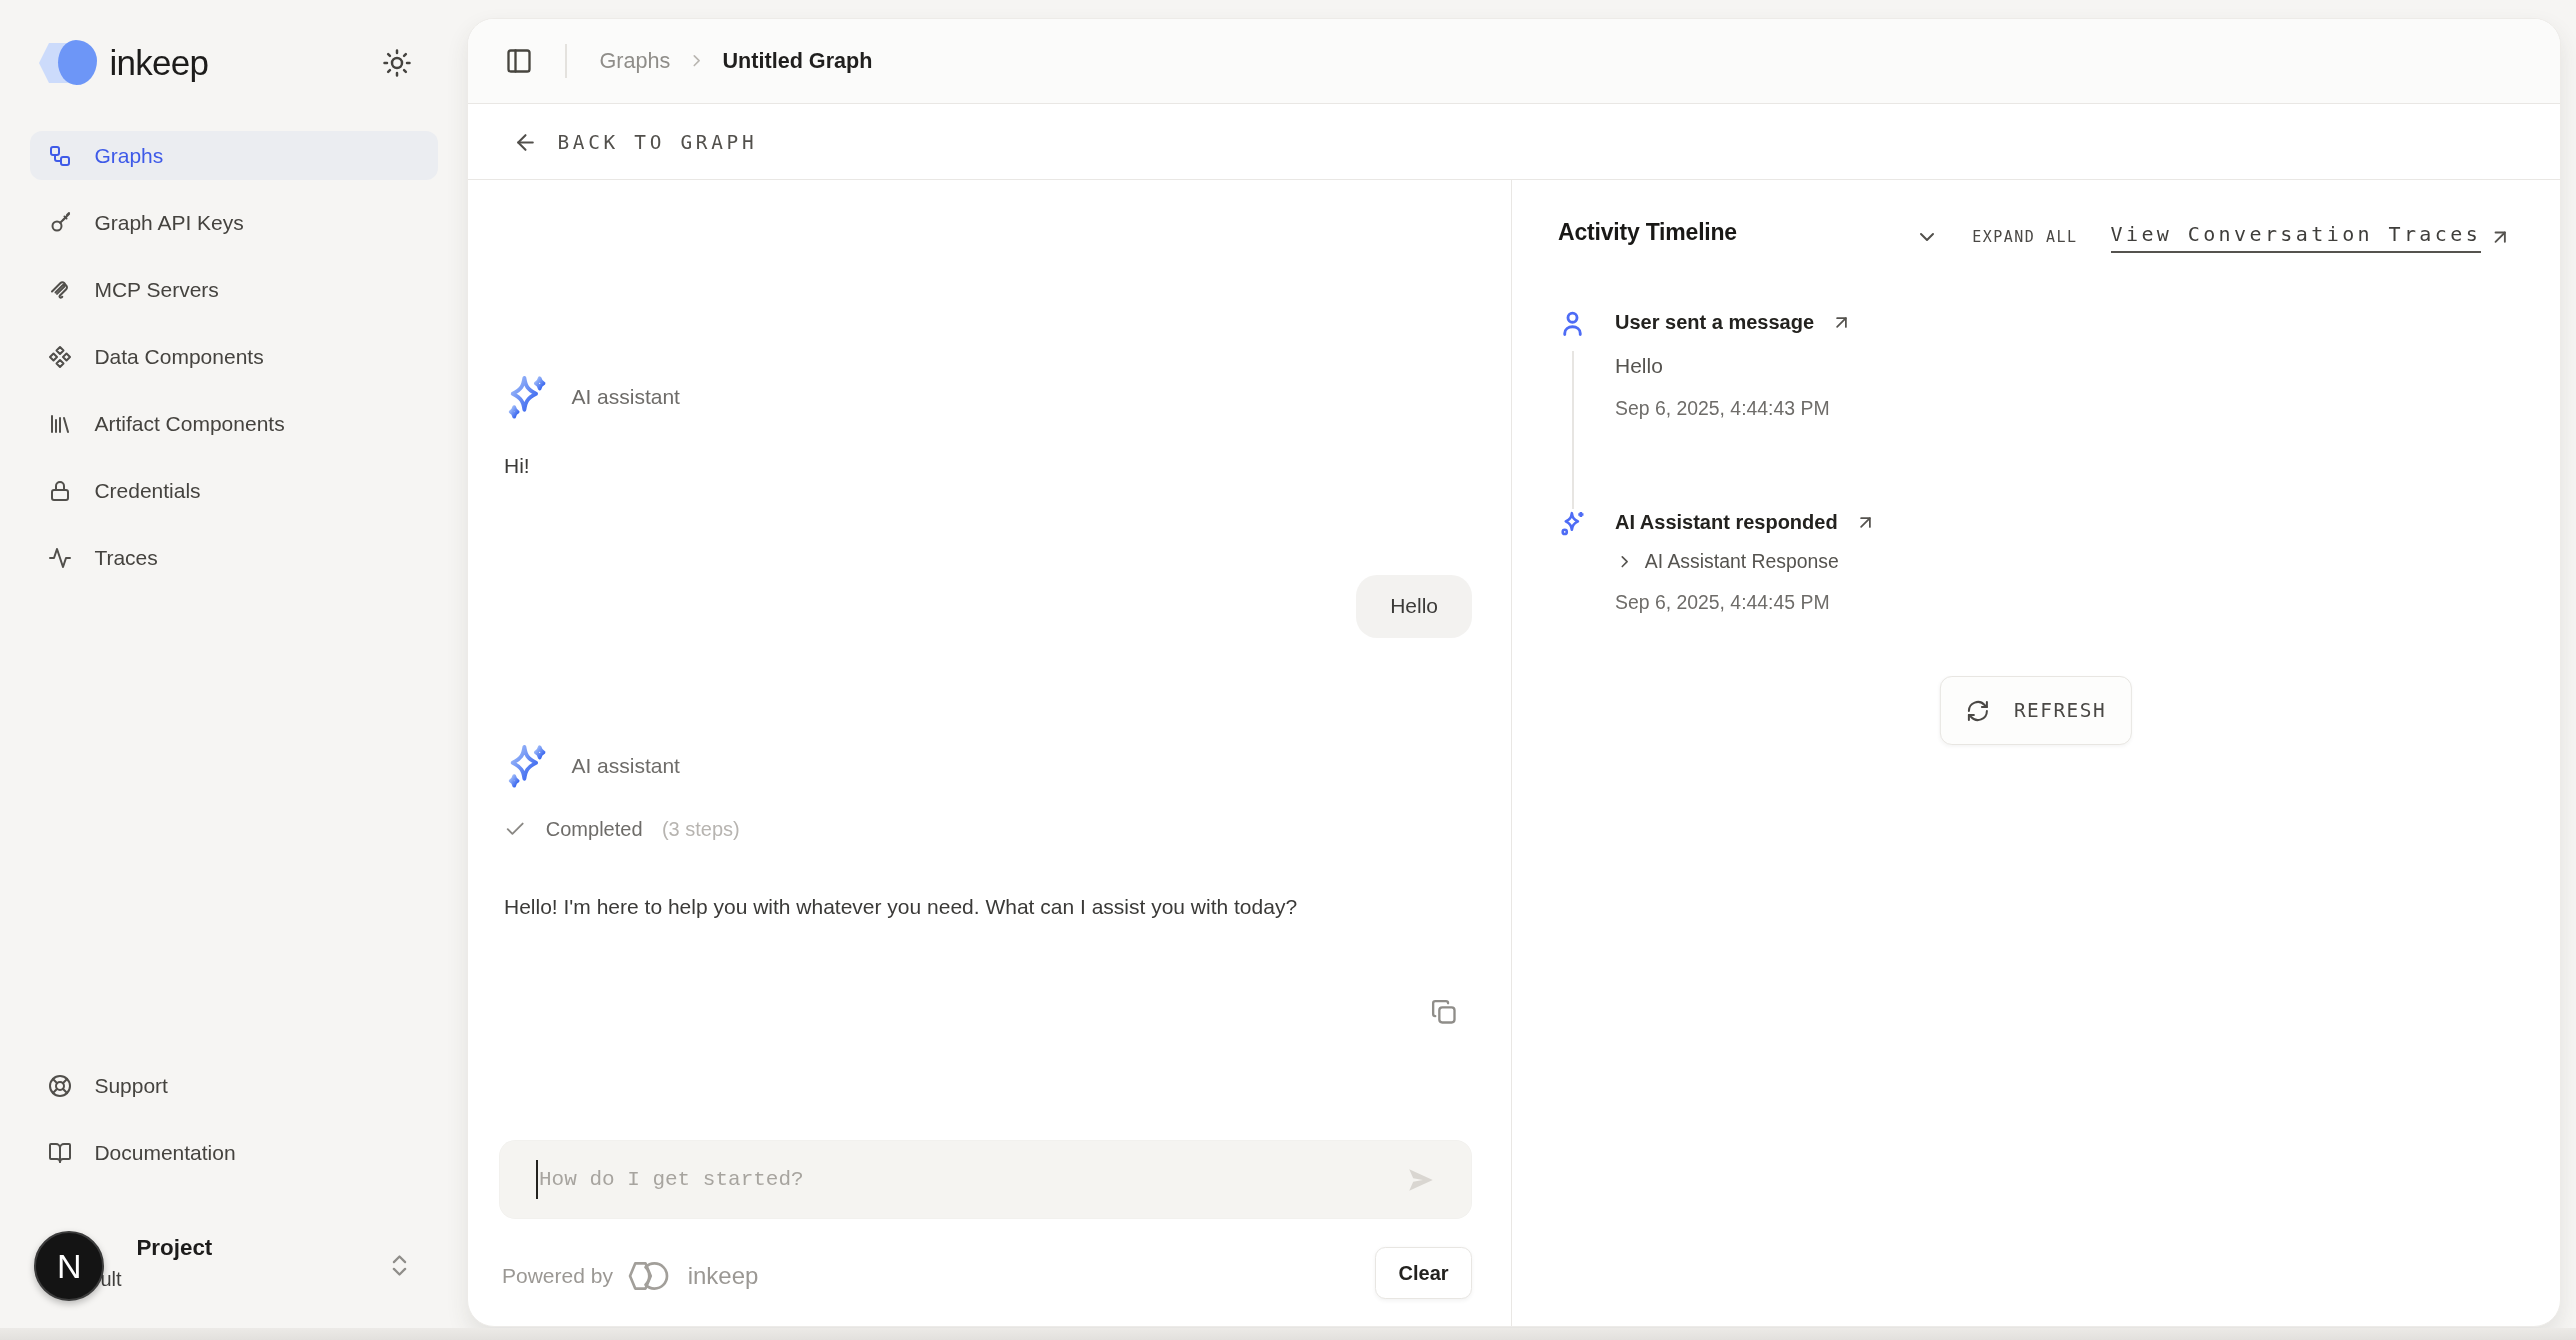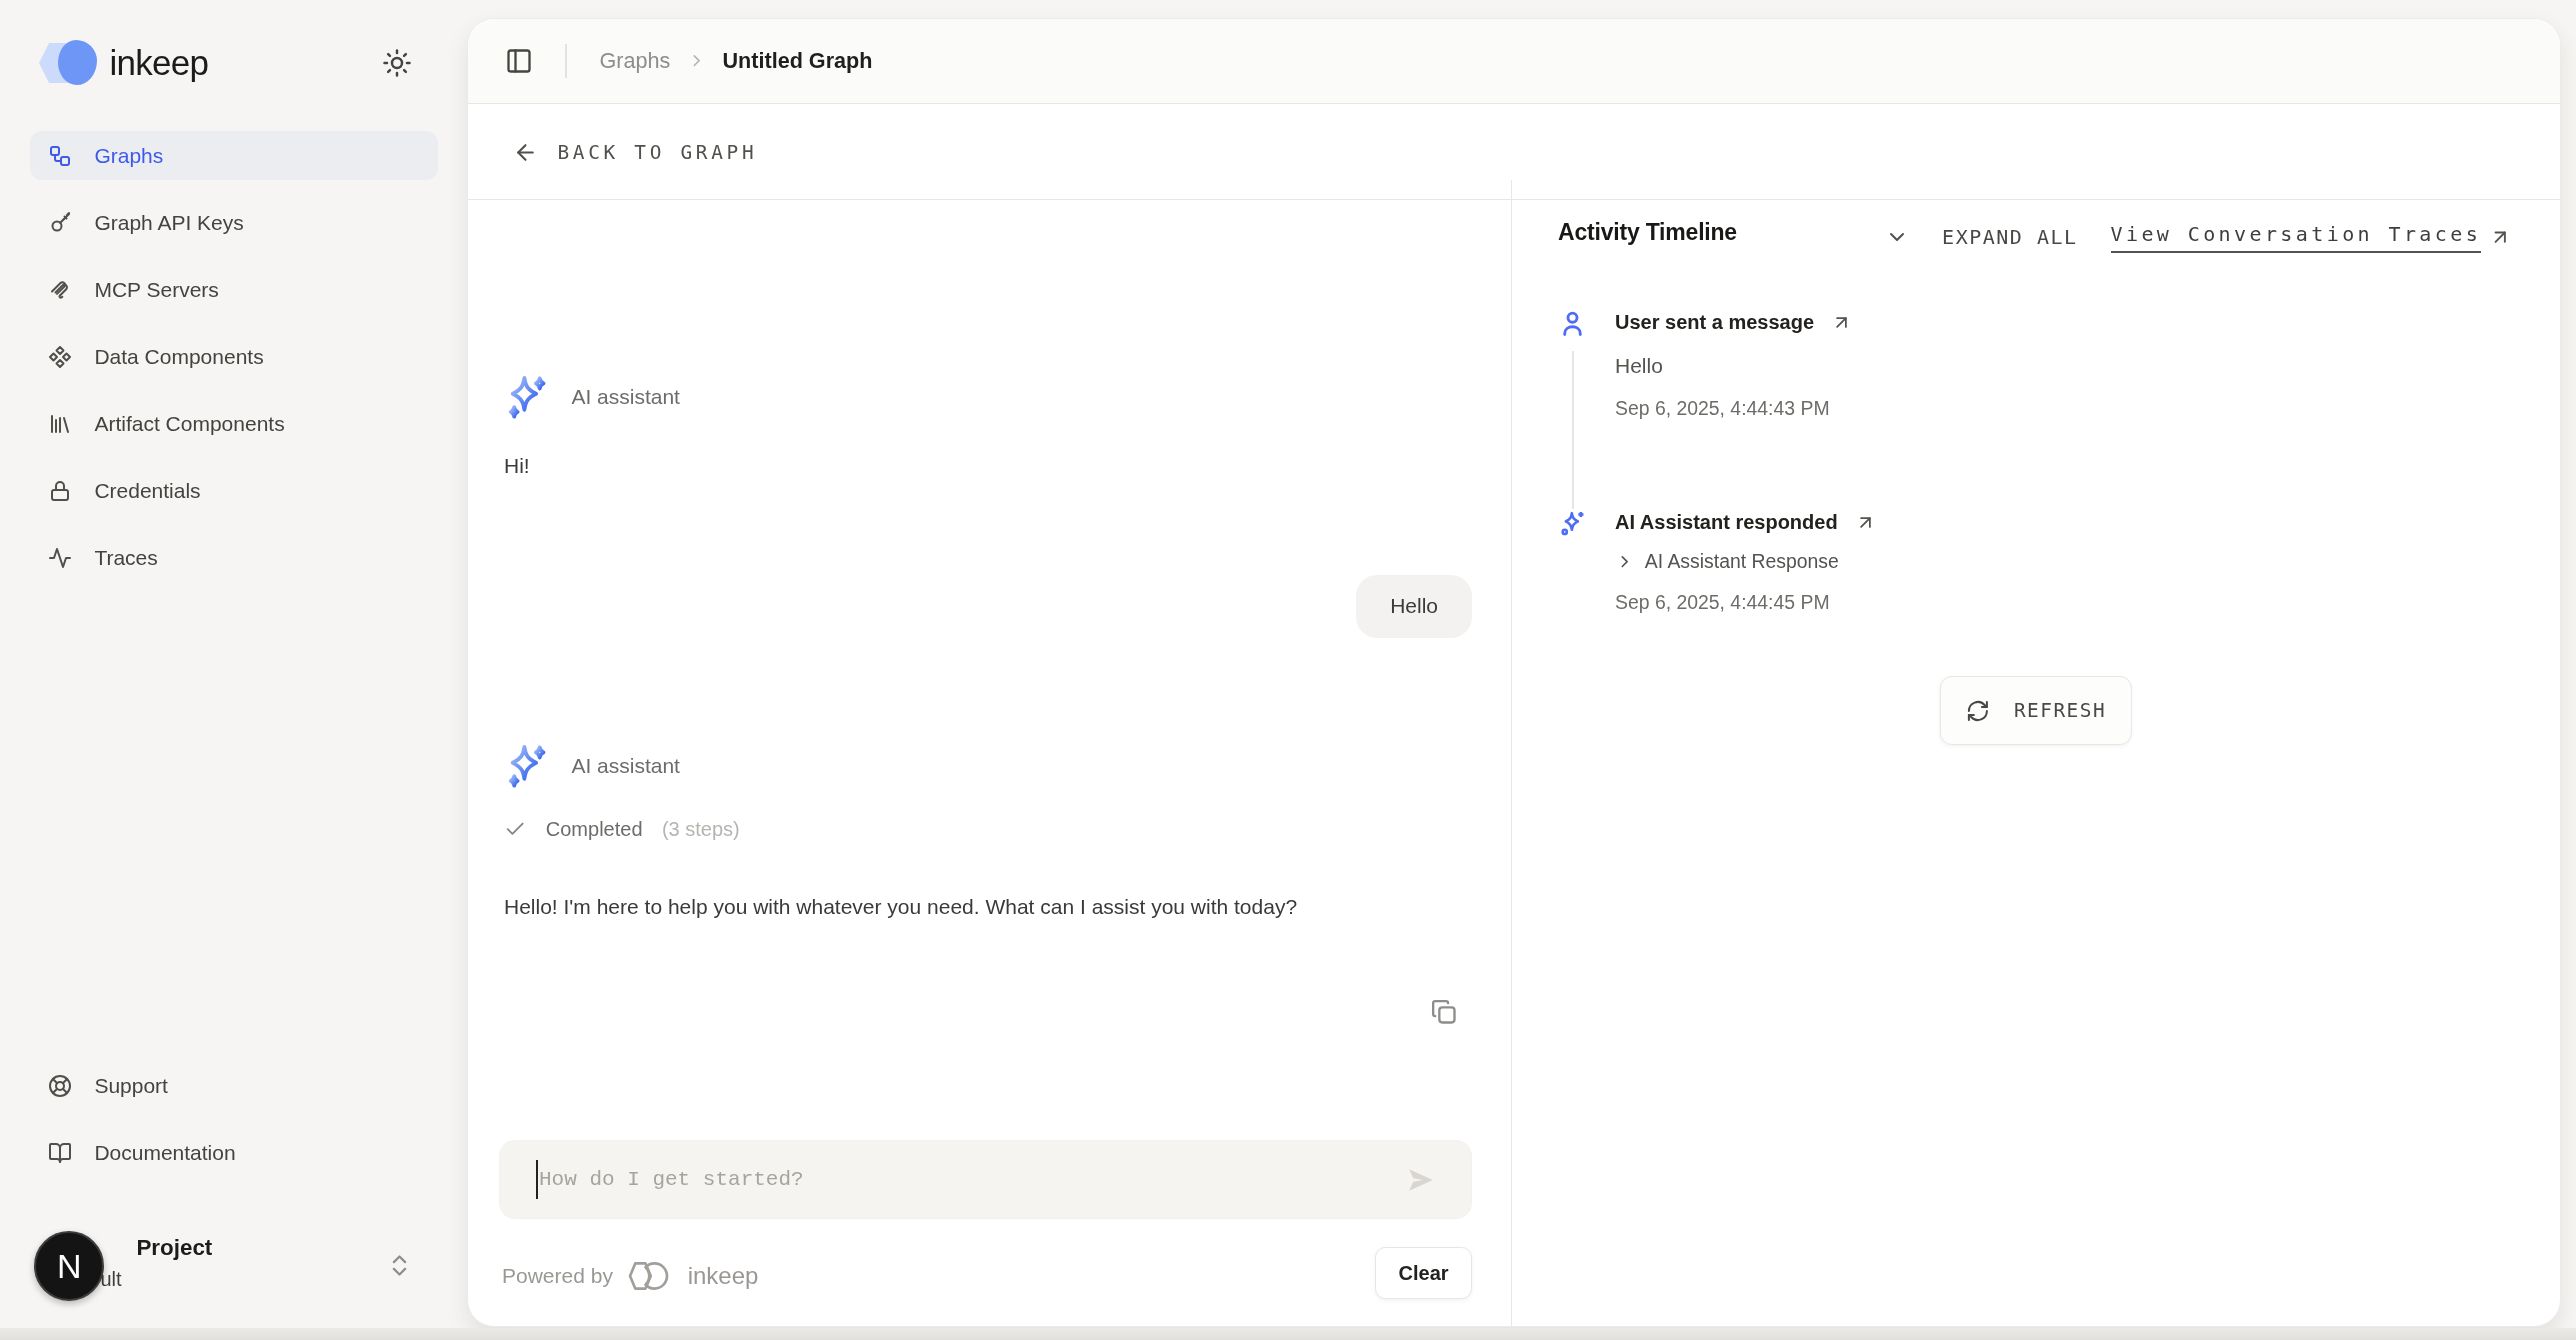--- a/index.html
+++ b/index.html
@@ -45,21 +45,21 @@
           border-radius:27px; border:0.7px solid #edebe8; box-shadow:0 10.4px 22.4px rgba(60,55,45,.10); overflow:hidden; }
   .card-header { position:absolute; left:0; top:0; width:100%; height:85px; background:#fbfbfa;
                  border-bottom:0.7px solid #e9e7e4; display:flex; align-items:center; padding:0 34px; }
   .panel-toggle { width:33px; height:33px; border:none; background:transparent; color:#47453f; cursor:pointer;
                   display:flex; align-items:center; justify-content:center; }
   .vdivider { width:1.5px; height:34px; background:#e4e2de; margin:0 33px 0 30px; }
   .breadcrumb { display:flex; align-items:center; gap:16.4px; font-size:21.6px; }
   .crumb-parent { color:#8f8d89; cursor:pointer; }
   .crumb-sep { color:#b9b6b1; }
   .crumb-current { color:#201f1e; font-weight:600; }
-  .back-bar { position:absolute; left:0; top:86px; width:100%; height:95px; background:#ffffff;
+  .back-bar { position:absolute; left:0; top:86px; width:100%; height:75px; background:#ffffff;
               border-bottom:0.7px solid #e9e7e4; display:flex; align-items:center; padding:0 45px; }
   .back-button { display:flex; align-items:center; gap:19.4px; border:none; background:transparent; cursor:pointer;
                  color:#52504c; font-family:"DejaVu Sans Mono", monospace; font-size:19.4px; letter-spacing:3.7px; font-weight:500; }
   .card-body { position:absolute; left:0; top:161px; width:100%; bottom:0; }
 
   
   .chat-col { position:absolute; left:0; top:0; width:1044px; height:100%; border-right:0.7px solid #e9e7e4; }
   .msg-head { position:absolute; display:flex; align-items:center; gap:19.4px; }
   .sparkle-lg { width:51px; height:54px; }
   .msg-head .who { font-size:21px; color:#6e6c69; }
@@ -90,21 +90,21 @@
   .clear-btn { position:absolute; right:39px; top:1067px; height:52px; padding:0 22.4px; background:#ffffff;
                border:1.5px solid #e8e6e2; border-radius:10.4px; font-size:20px; font-weight:700; color:#23221f;
                cursor:pointer; box-shadow:0 1.5px 4.5px rgba(0,0,0,.05); }
 
   
   .timeline-col { position:absolute; left:1044px; right:0; top:0; height:100%; }
   .tl-title { position:absolute; left:46px; top:39px; font-size:23px; font-weight:700; color:#191816; letter-spacing:-0.2px; }
   .tl-controls { position:absolute; right:49px; top:42px; display:flex; align-items:center; gap:33px; }
   .tl-collapse { border:none; background:transparent; color:#52504c; cursor:pointer; display:flex; }
   .tl-expand { border:none; background:transparent; cursor:pointer; color:#4a4845;
-               font-family:"DejaVu Sans Mono", monospace; font-size:20px; letter-spacing:1.5px; }
+               font-family:"DejaVu Sans Mono", monospace; font-size:15px; letter-spacing:1.5px; }
   .tl-link { display:flex; align-items:center; gap:7.5px; cursor:pointer; color:#3f3e3b; text-decoration:none; }
   .tl-link .lbl { font-family:"DejaVu Sans Mono", monospace; font-size:20px; letter-spacing:3.4px;
                   border-bottom:2.2px solid #55534f; padding-bottom:4.5px; }
   .tl-event { position:absolute; left:45px; }
   .ev-1 { top:128px; }
   .ev-2 { top:328px; }
   .ev-icon { position:absolute; left:0; top:0; width:31px; height:31px; color:#4e6cf5; }
   .ev-connector { position:absolute; left:15px; top:43px; width:1.5px; height:158px; background:#e7e5e2; }
   .ev-title-row { position:absolute; left:58px; top:3px; display:flex; align-items:center; gap:17px; white-space:nowrap; }
   .ev-title { font-size:20px; font-weight:600; color:#23221f; }

